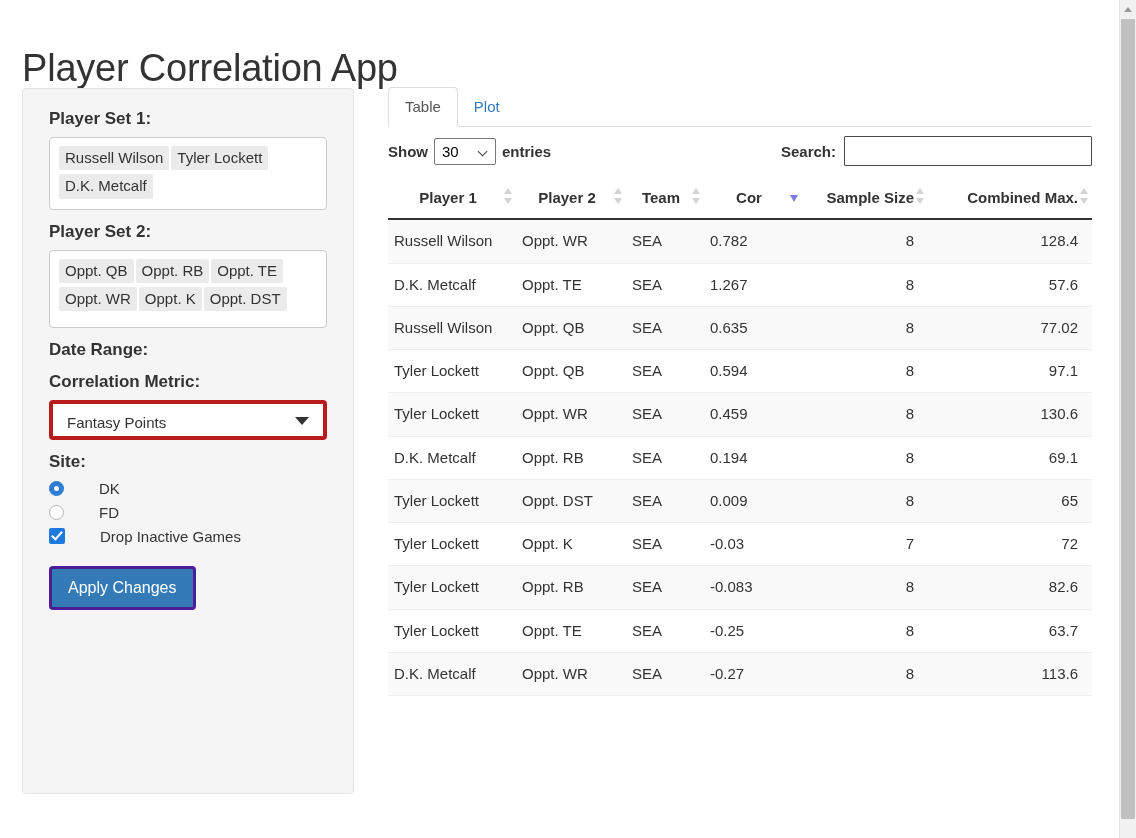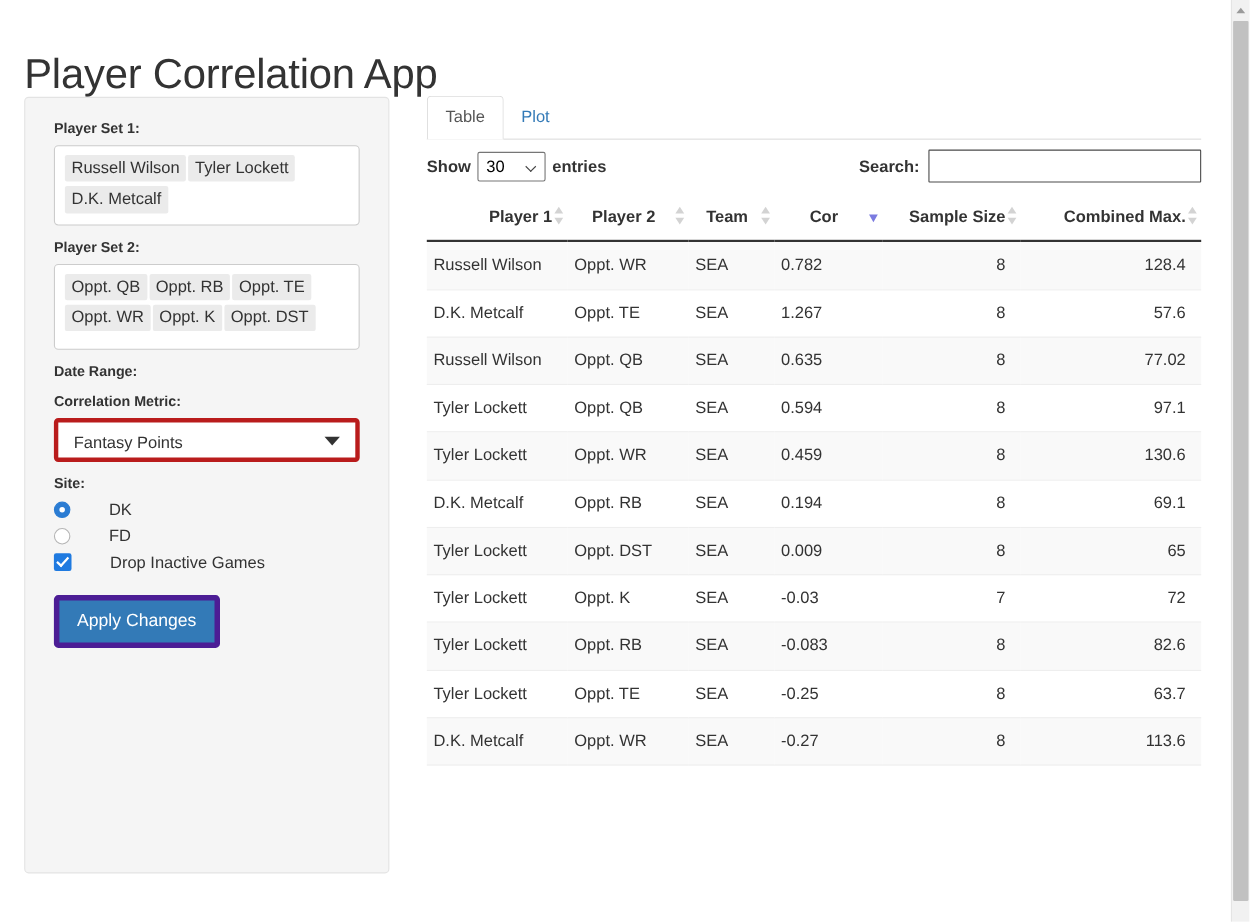--- a/index.html
+++ b/index.html
@@ -31,21 +31,21 @@
     position: absolute;
     left: 22px; top: 88px;
     width: 332px;
     height: 706px;
     background: #f5f5f5;
     border: 1px solid #e3e3e3;
     border-radius: 4px;
     padding: 18px 26px;
   }
   .field-label {
-    font-size: 13px;
+    font-size: 17px;
     font-weight: bold;
     color: #333;
     margin: 12px 0 8px 0;
   }
   .field-label.first { margin-top: 2px; }
   .token-box {
     background: #ffffff;
     border: 1px solid #ccc;
     border-radius: 4px;
     padding: 6px 8px 8px 8px;
@@ -159,21 +159,21 @@
     left: 5px; top: 1px;
     width: 4px; height: 9px;
     border: solid #fff;
     border-width: 0 2px 2px 0;
     transform: rotate(42deg);
   }
   .apply-btn {
     margin-top: 14px;
     display: inline-block;
     background: #337ab7;
-    border: 5px solid #4c1d95;
+    border: 3px solid #4c1d95;
     border-radius: 4px;
     color: #ffffff;
     font-size: 16px;
     padding: 10px 16px;
     line-height: 1.15;
     cursor: pointer;
   }
   
   .main {
     position: absolute;
@@ -264,21 +264,21 @@
     font-size: 15px;
     font-weight: bold;
     color: #333;
     padding: 10px 14px 10px 6px;
     vertical-align: bottom;
     border-bottom: 2px solid #333;
     position: relative;
     line-height: 1.35;
     cursor: pointer;
   }
-  th.c-p1 { width: 128px; text-align: right; }
+  th.c-p1 { width: 128px; text-align: center; }
   th.c-p2 { width: 110px; text-align: center; }
   th.c-team { width: 78px; text-align: center; }
   th.c-cor { width: 98px; text-align: center; }
   th.c-ss { width: 126px; text-align: right; }
   th.c-cm { width: 164px; text-align: right; }
   .sort-ic {
     position: absolute;
     right: 3px;
     bottom: 14px;
     width: 9px; height: 16px;

